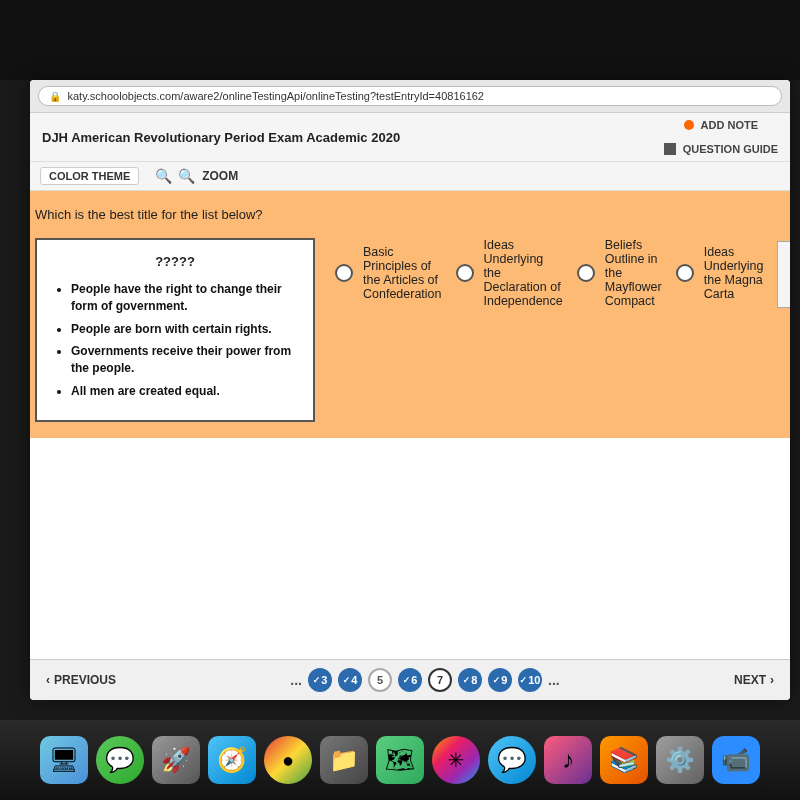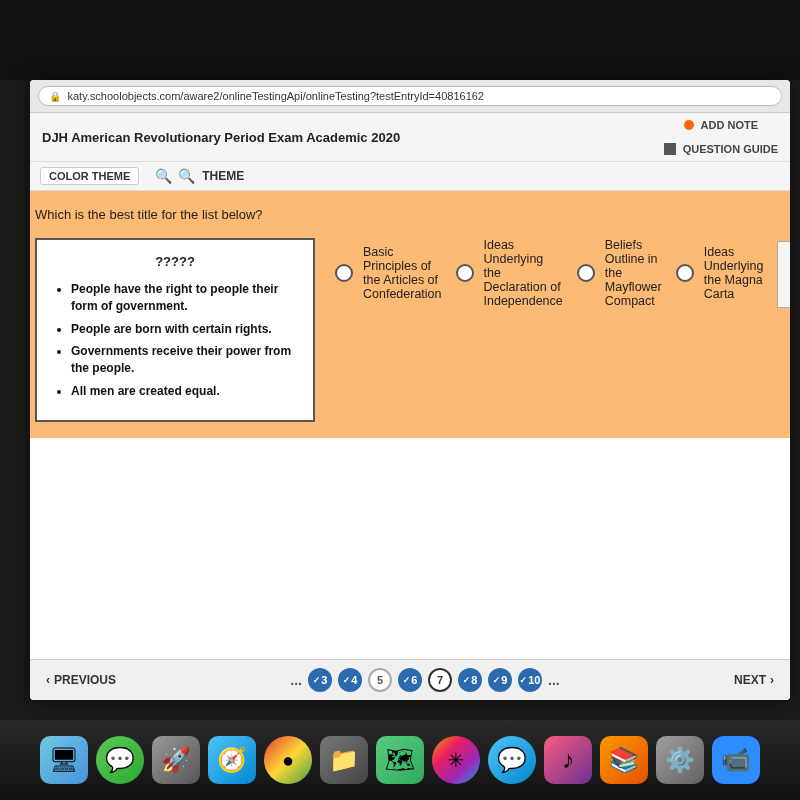--- a/index.html
+++ b/index.html
@@ -358,33 +358,33 @@
     </div>
   </div>
 
   <div class="toolbar">
     <div class="toolbar-btn">
       <span>COLOR THEME</span>
     </div>
     <div class="zoom-controls">
       <span class="zoom-btn">🔍</span>
       <span class="zoom-btn">🔍</span>
-      <span class="zoom-label">THEME</span>
+      <span class="zoom-label">ZOOM</span>
     </div>
   </div>
 
   <div class="content-area">
     <div class="question-text">Which is the best title for the list below?</div>
 
     <div class="question-body">
 
       <div class="question-box">
         <div class="question-box-title">?????</div>
         <ul>
-          <li>People have the right to people their form of government.</li>
+          <li>People have the right to change their form of government.</li>
           <li>People are born with certain rights.</li>
           <li>Governments receive their power from the people.</li>
           <li>All men are created equal.</li>
         </ul>
       </div>
 
       <div class="answer-options">
         <div class="answer-option">
           <div class="radio-circle"></div>
           <span class="answer-text">Basic Principles of the Articles of Confederation</span>

